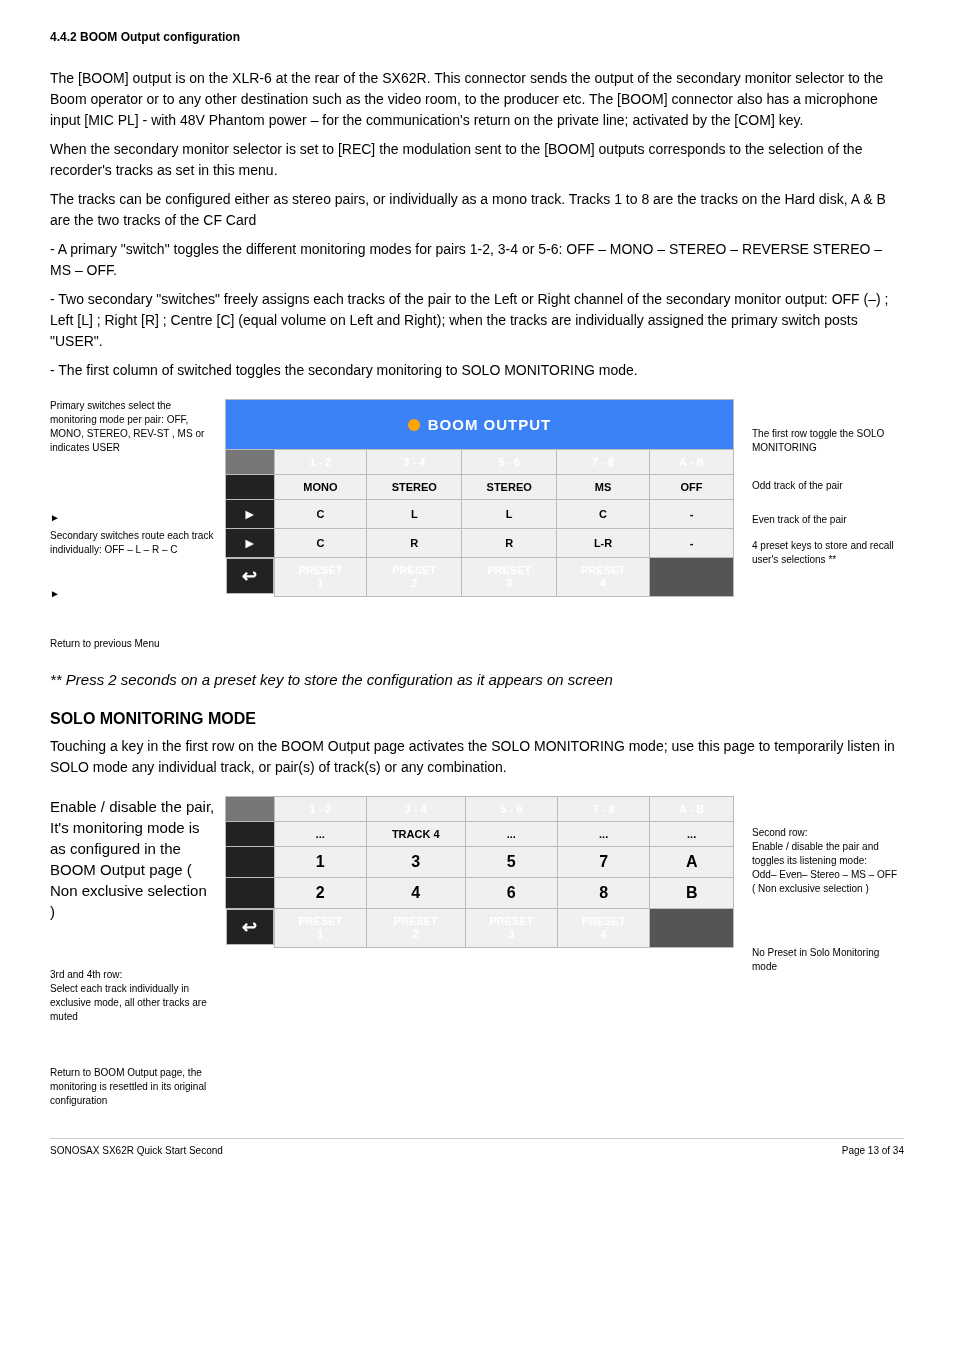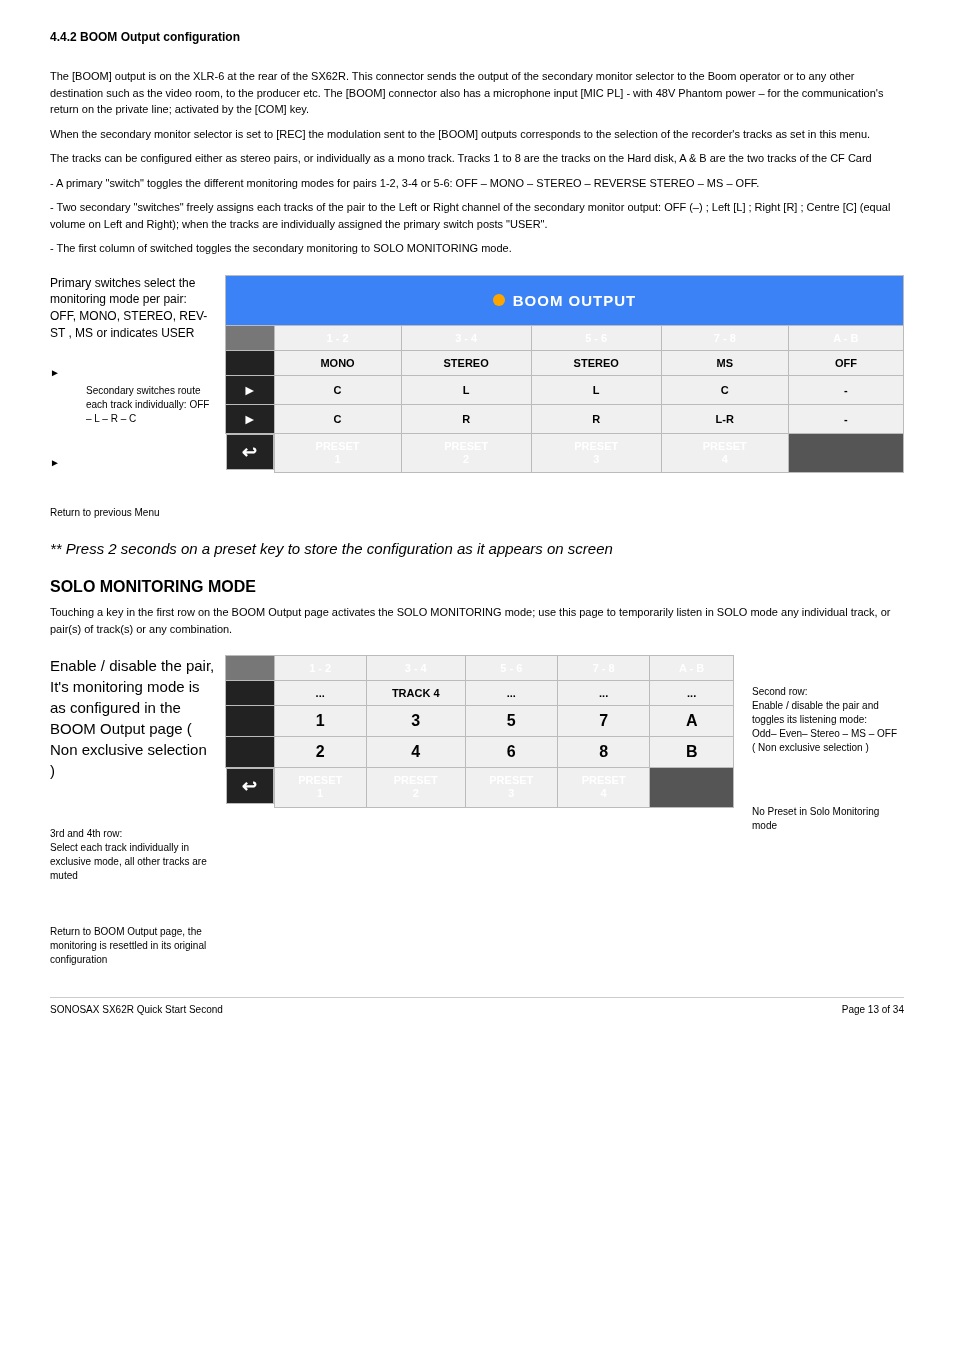--- a/index.html
+++ b/index.html
@@ -11,21 +11,21 @@
       width: 954px;
       min-height: 1350px;
       padding: 30px 50px 30px 50px;
     }
     h3 {
       font-size: 12px;
       font-weight: bold;
       margin-bottom: 24px;
     }
     p {
-      font-size: 11px;
+      font-size: 14px;
       line-height: 1.5;
       margin-bottom: 8px;
     }
     .section-title {
       font-size: 16px;
       font-weight: bold;
       margin-top: 18px;
       margin-bottom: 8px;
     }
 
@@ -150,23 +150,23 @@
 <p>The [BOOM] output is on the XLR-6 at the rear of the SX62R. This connector sends the output of the secondary monitor selector to the Boom operator or to any other destination such as the video room, to the producer etc. The [BOOM] connector also has a microphone input [MIC PL] - with 48V Phantom power – for the communication's return on the private line; activated by the [COM] key.</p>
 <p>When the secondary monitor selector is set to [REC] the modulation sent to the [BOOM] outputs corresponds to the selection of the recorder's tracks as set in this menu.</p>
 <p>The tracks can be configured either as stereo pairs, or individually as a mono track. Tracks 1 to 8 are the tracks on the Hard disk, A &amp; B are the two tracks of the CF Card</p>
 <p>- A primary "switch" toggles the different monitoring modes for pairs 1-2, 3-4 or 5-6: OFF – MONO – STEREO – REVERSE STEREO – MS – OFF.</p>
 <p>- Two secondary "switches" freely assigns each tracks of the pair to the Left or Right channel of the secondary monitor output: OFF (–) ; Left [L] ; Right  [R] ; Centre [C] (equal volume on Left and Right); when the tracks are individually assigned the primary switch posts "USER".</p>
 <p>- The first column of switched toggles the secondary monitoring to SOLO MONITORING mode.</p>
 
 <div class="diagram-area">
 
   <div class="diagram-left">
-    <div style="margin-bottom: 24px; font-size:12px; line-height:1.4;">Primary switches select the monitoring mode per pair: OFF, MONO, STEREO, REV-ST , MS or indicates USER</div>
+    <div style="margin-bottom: 56px; font-size:10px; line-height:1.4;">Primary switches select the monitoring mode per pair: OFF, MONO, STEREO, REV-ST , MS or indicates USER</div>
     <div class="arrow-label"></div>
-    <div style="margin-bottom: 30px; font-size:10px; line-height:1.4;margin-left:36px;">Secondary switches route each track individually: OFF – L – R – C</div>
+    <div style="margin-bottom: 30px; font-size:10px; line-height:1.4;">Secondary switches route each track individually: OFF – L – R – C</div>
     <div class="arrow-label"></div>
     <div style="height:28px;"></div>
     <div style="font-size:10px; line-height:1.4; margin-top:4px;">Return to previous Menu</div>
   </div>
 
   <div class="diagram-center">
     <table class="ui-table">
       <colgroup>
         <col style="width:44px">
         <col>
@@ -227,20 +227,26 @@
         <td class="preset-cell"><span>PRESET</span><br><span>1</span></td>
         <td class="preset-cell"><span>PRESET</span><br><span>2</span></td>
         <td class="preset-cell"><span>PRESET</span><br><span>3</span></td>
         <td class="preset-cell"><span>PRESET</span><br><span>4</span></td>
         <td class="preset-cell" style="background:#555;"></td>
       </tr>
     </tbody>
       </table>
   </div>
 
+  <div class="diagram-right">
+    <div class="right-note" style="margin-top:28px;">The first row toggle the SOLO MONITORING</div>
+    <div class="right-note" style="margin-top:24px;">Odd track of the pair</div>
+    <div class="right-note" style="margin-top:20px;">Even track of the pair</div>
+    <div class="right-note" style="margin-top:8px;">4 preset keys to store and recall user's selections **</div>
+  </div>
 </div>
 
 <p class="separator-note">** Press 2 seconds on a preset key to store the configuration as it appears on screen</p>
 
 <div class="section-title">SOLO MONITORING MODE</div>
 
 <p>Touching a key in the first row on the BOOM Output page activates the SOLO MONITORING mode; use this page to temporarily listen in SOLO mode any individual track, or pair(s) of track(s) or any combination.</p>
 
 <div class="diagram-area">
 

